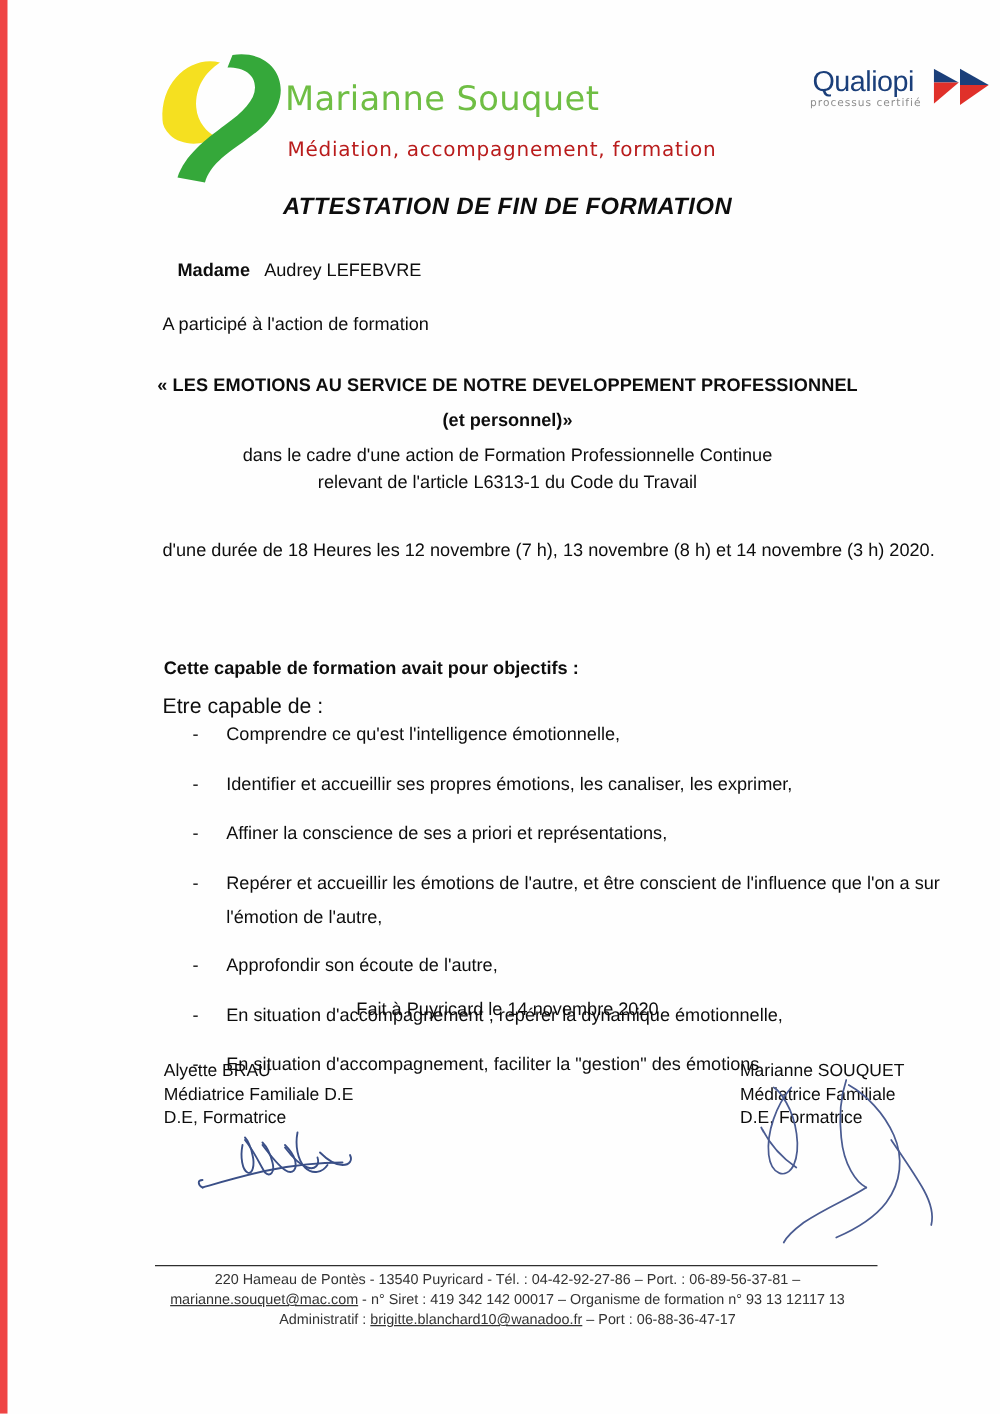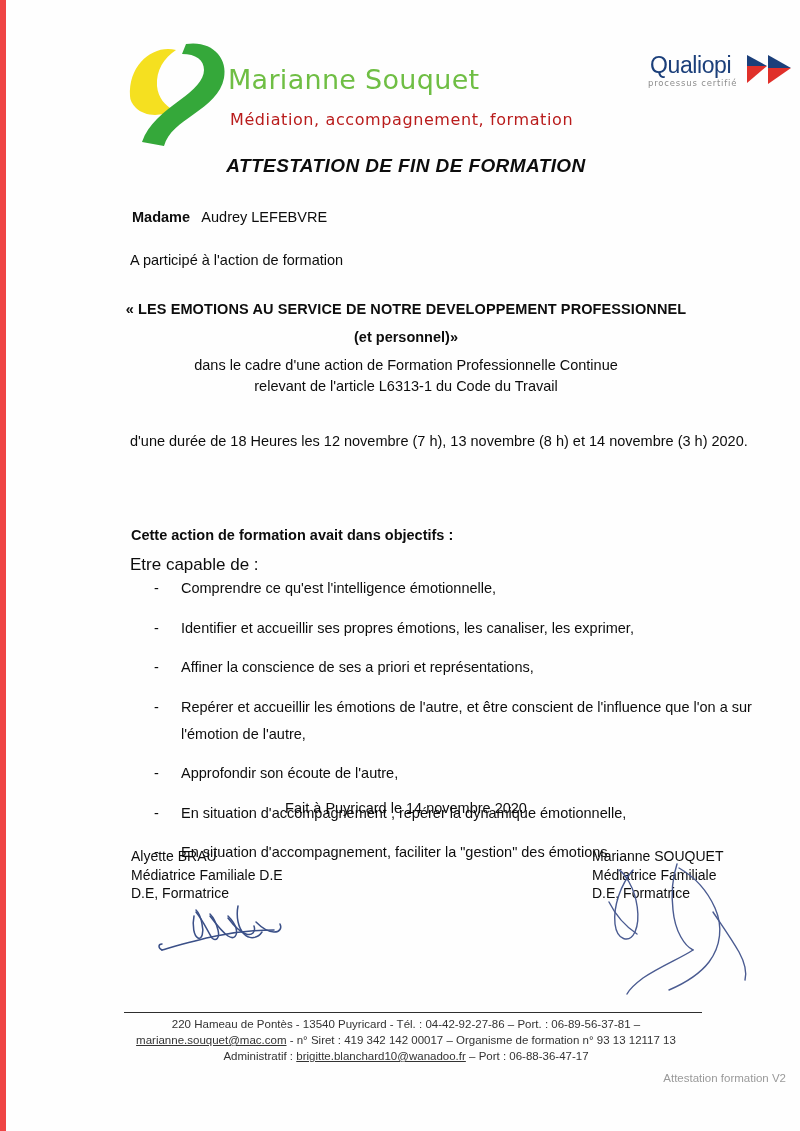--- a/index.html
+++ b/index.html
@@ -97,21 +97,21 @@
     font-weight: bold;
     font-style: italic;
     letter-spacing: 0.4px;
   }
   .blk { position: absolute; }
   #recipient-line {
     top: 209px;
     left: 126px;
     font-size: 14.5px;
   }
-  #recipient-label { font-weight: bold; }
+  #recipient-label { font-weight: bold; margin-left: 10px; }
   #recipient-name { font-weight: normal; }
   #participation-line {
     top: 252px;
     left: 124px;
     font-size: 14.5px;
   }
   #course-title-main {
     top: 301px;
     left: 0;
     width: 800px;
@@ -282,21 +282,21 @@
   <div class="blk" id="course-title-main">« LES EMOTIONS AU SERVICE DE NOTRE DEVELOPPEMENT PROFESSIONNEL</div>
   <div class="blk" id="course-title-sub">(et personnel)»</div>
 
   <div class="blk" id="framework-lines">
     <div>dans le cadre d'une action de Formation Professionnelle Continue</div>
     <div>relevant de l'article L6313-1 du Code du Travail</div>
   </div>
 
   <div class="blk" id="duration-block">d'une durée de 18 Heures les 12 novembre (7 h), 13 novembre (8 h) et 14 novembre  (3 h) 2020.</div>
 
-  <div class="blk" id="objectives-heading">Cette action de formation avait dans objectifs :</div>
+  <div class="blk" id="objectives-heading">Cette capable de formation avait pour objectifs :</div>
   <div class="blk" id="capable-line">Etre capable de :</div>
 
   <div class="blk" id="objectives-list">
       <div class="obj-item">
         <span class="obj-dash">-</span>
         <span class="obj-text">Comprendre ce qu'est l'intelligence émotionnelle,</span>
       </div>
       <div class="obj-item">
         <span class="obj-dash">-</span>
         <span class="obj-text">Identifier et accueillir ses propres émotions, les canaliser, les exprimer,</span>
@@ -369,15 +369,14 @@
   <div id="footer">
     <div>220 Hameau de Pontès  - 13540 Puyricard  - Tél. : 04-42-92-27-86 – Port. : 06-89-56-37-81 –</div>
     <div>
       <u>marianne.souquet@mac.com</u><span> - n° Siret : 419 342 142 00017 – Organisme de formation n° 93 13 12117 13</span>
     </div>
     <div>
       <span>Administratif : </span><u>brigitte.blanchard10@wanadoo.fr</u><span> – Port : 06-88-36-47-17</span>
     </div>
   </div>
 
-  <div id="doc-version">Attestation formation V2</div>
 
 </div>
 
 </body></html>

